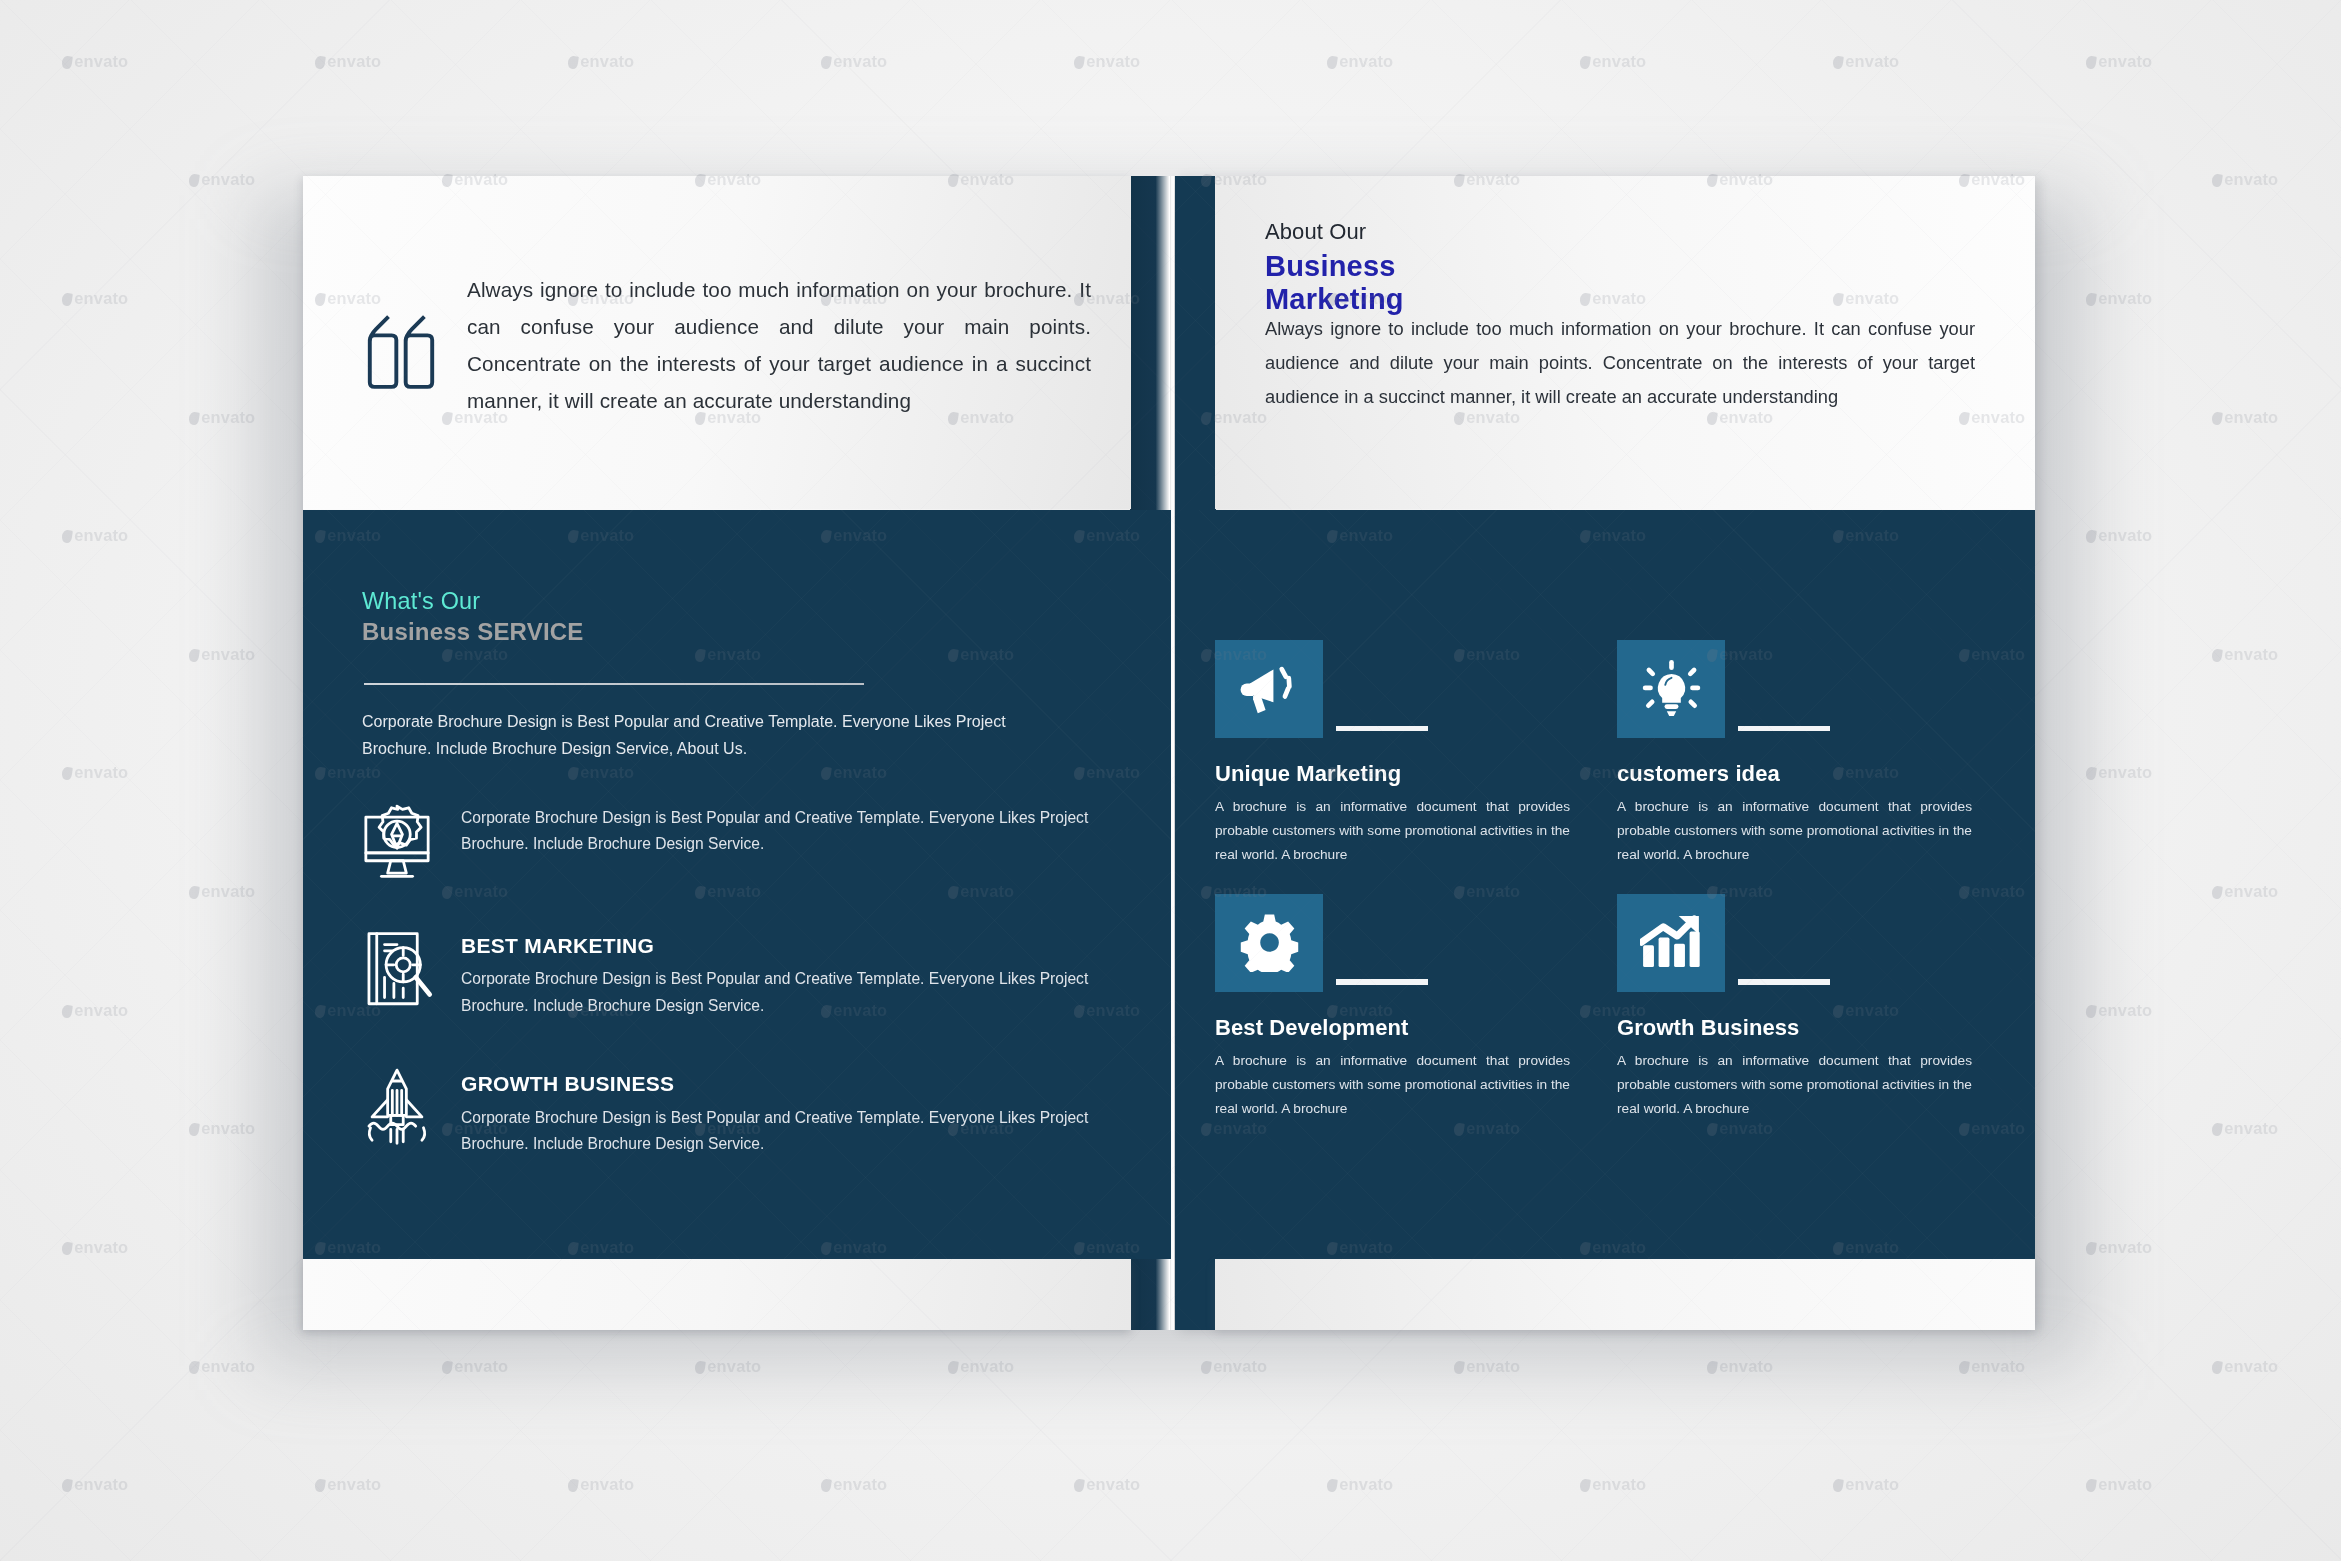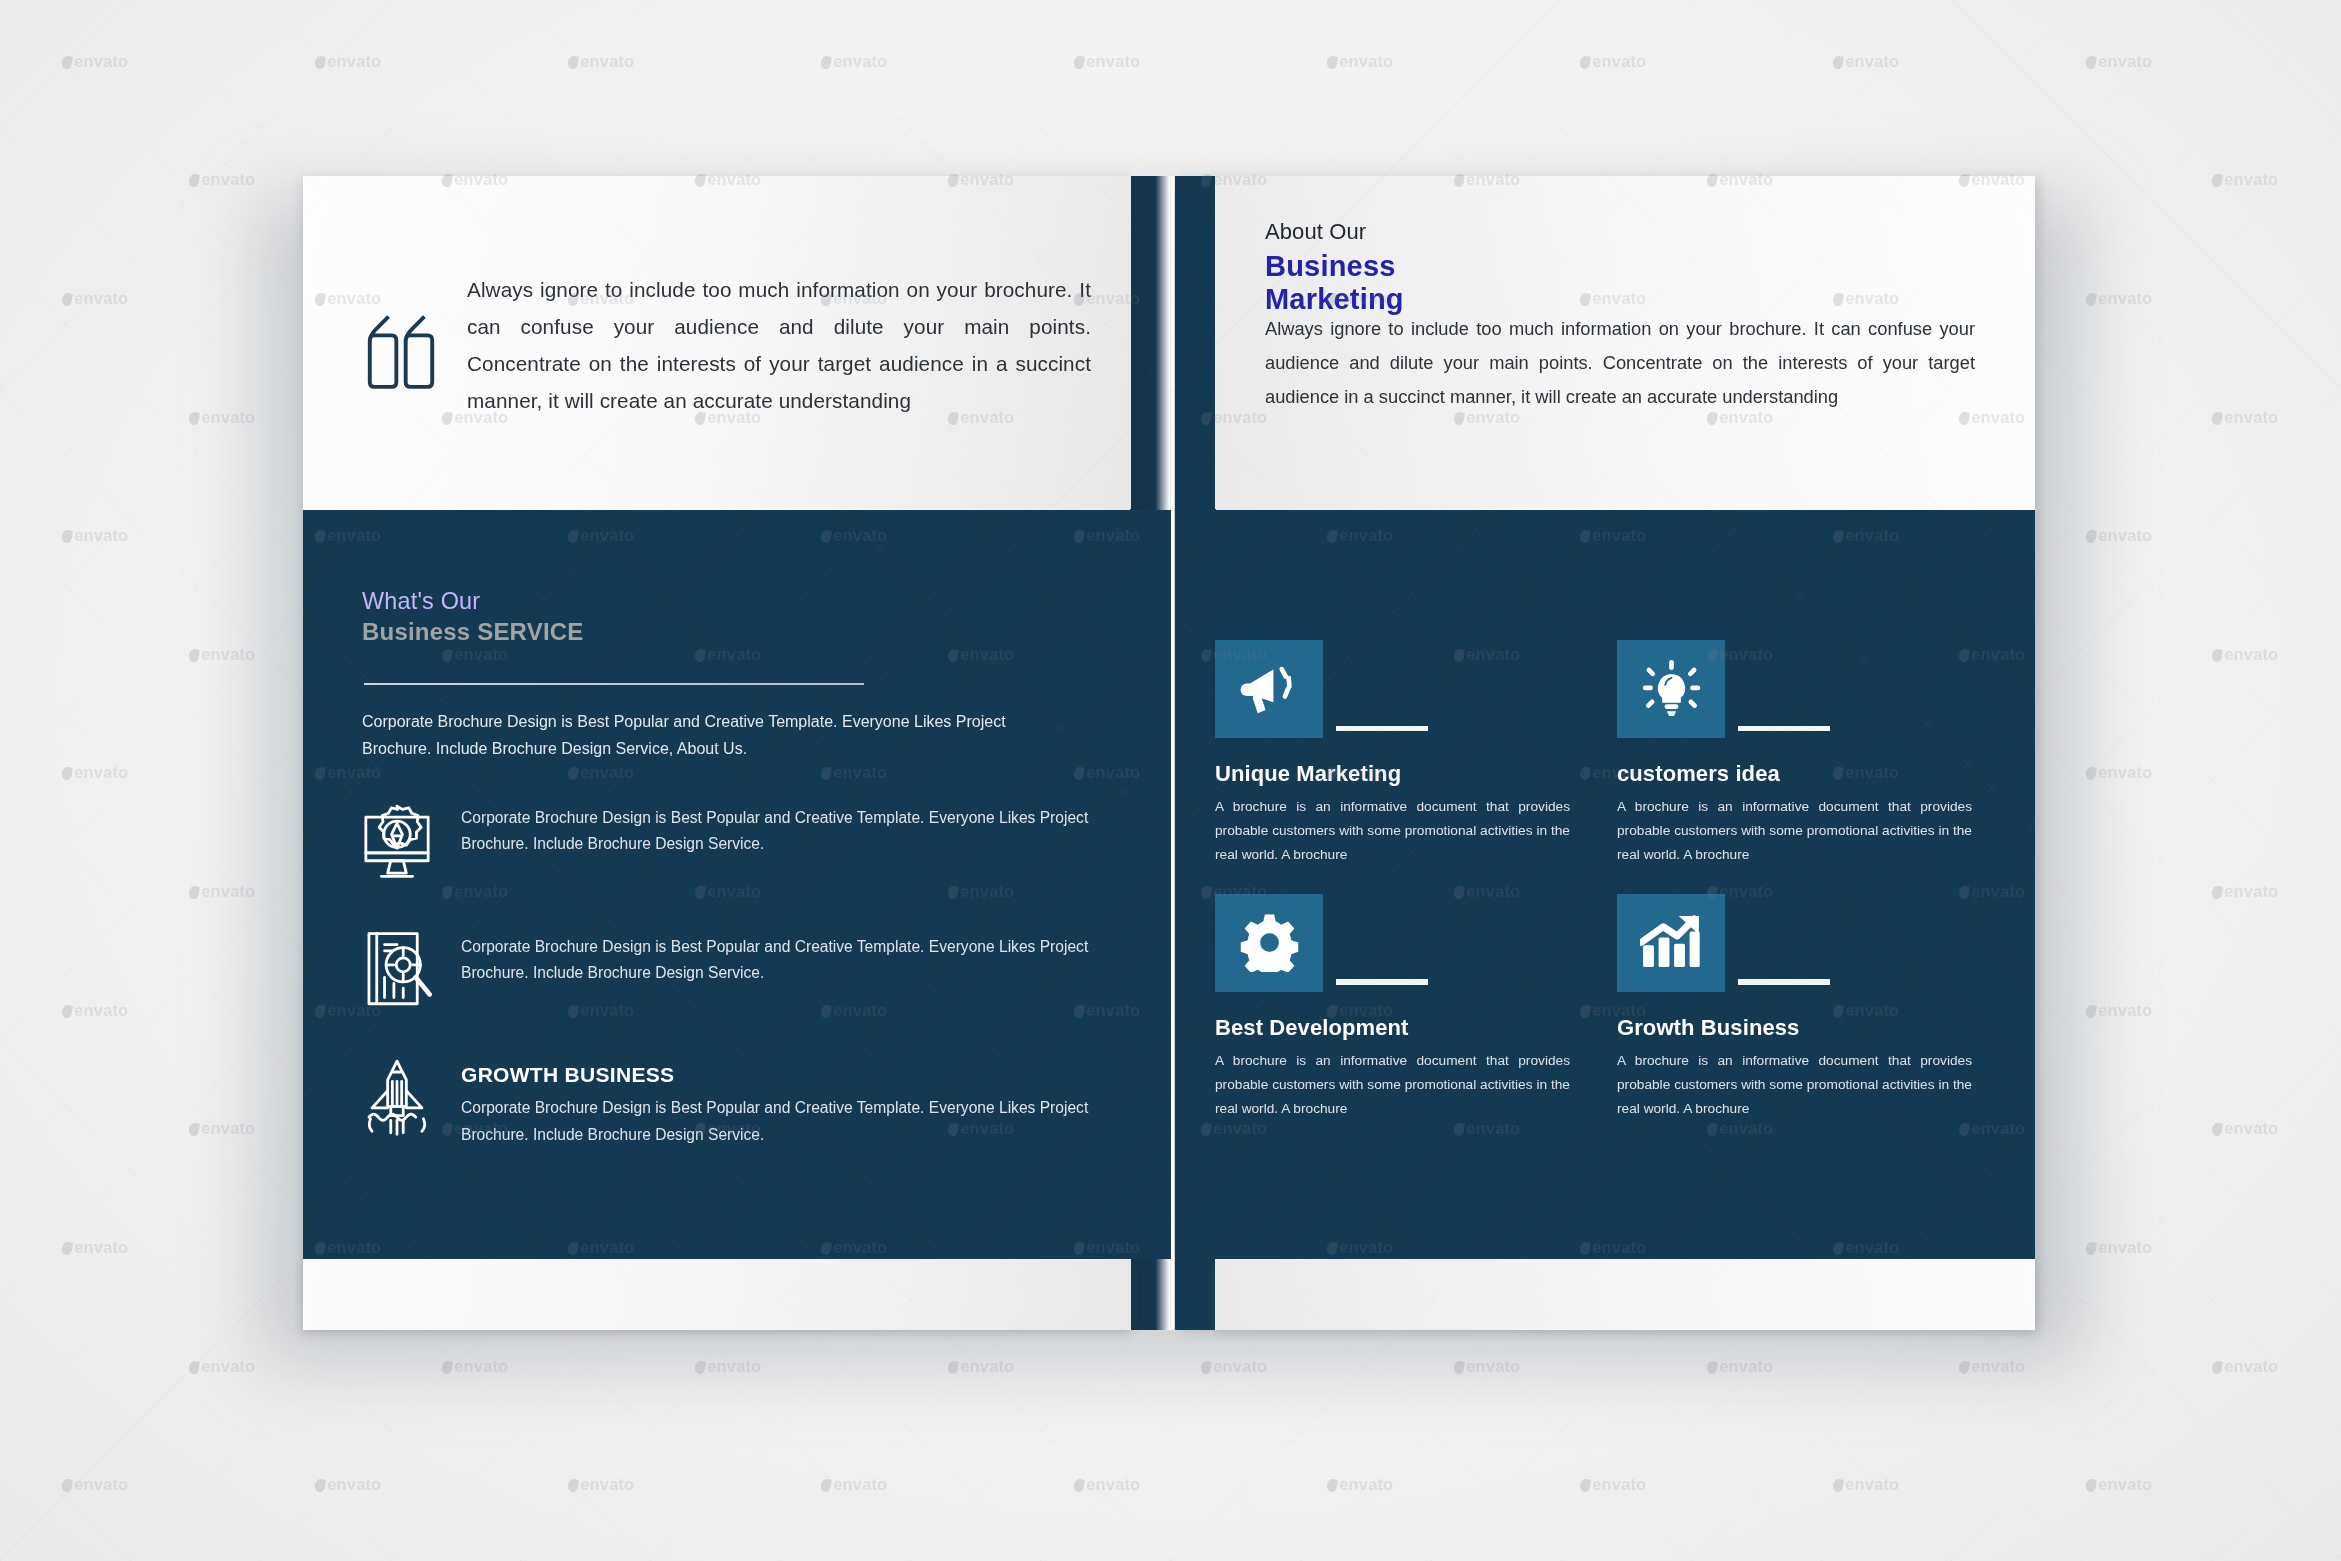--- a/index.html
+++ b/index.html
@@ -105,21 +105,21 @@
   .qm-svg{ display:block; }
   .quote-text{
     font-size:20.7px; line-height:37px; color:#2b3138;
     text-align:justify; letter-spacing:0.1px; font-weight:400;
     width:640px;
   }
 
   
   .svc-head{ position:absolute; left:59px; top:78px; z-index:14; }
   .svc-kicker{
-    font-size:23.4px; color:#c4b5fd; font-weight:400; letter-spacing:0.2px;
+    font-size:23.4px; color:#5eead4; font-weight:400; letter-spacing:0.2px;
     margin-bottom:3.1px;
   }
   .svc-title{
     font-size:24px; color:#a3a3a3; font-weight:700; letter-spacing:0.2px;
   }
   .svc-rule{
     position:absolute; left:61px; top:173px; width:500px; height:2.3px;
     background:linear-gradient(90deg,#cfd4d9,#b9bfc6);
     z-index:14;
   }
@@ -267,20 +267,21 @@
                 <path d="M34 20 H50 M34 28 H44"></path>
                 <path d="M34 62 V88 M46 70 V88 M58 76 V88"></path>
                 <circle cx="58" cy="46" r="22"></circle>
                 <circle cx="58" cy="46" r="9"></circle>
                 <path d="M58 24 V34 M58 58 V68 M36 46 H46 M70 46 H80"></path>
                 <path d="M74 62 L92 84" stroke-width="6"></path>
               </g>
             </svg>
           </div>
           <div class="svc-body">
+            <div class="svc-item-title">BEST MARKETING</div>
             <div class="svc-item-desc">Corporate Brochure Design is Best Popular and Creative Template. Everyone Likes Project Brochure. Include Brochure Design Service.</div>
           </div>
         </div>
 
         <div class="svc-item">
           <div class="svc-icon">
             <svg width="78" height="81" viewBox="0 0 100 104">
               <g fill="none" stroke="#ffffff" stroke-width="3.6" stroke-linejoin="round" stroke-linecap="round">
                 <path d="M50 4 L62 28 V62 H38 V28 Z"></path>
                 <path d="M44 18 H56 M44 30 V62 M50 30 V62 M56 30 V62"></path>

